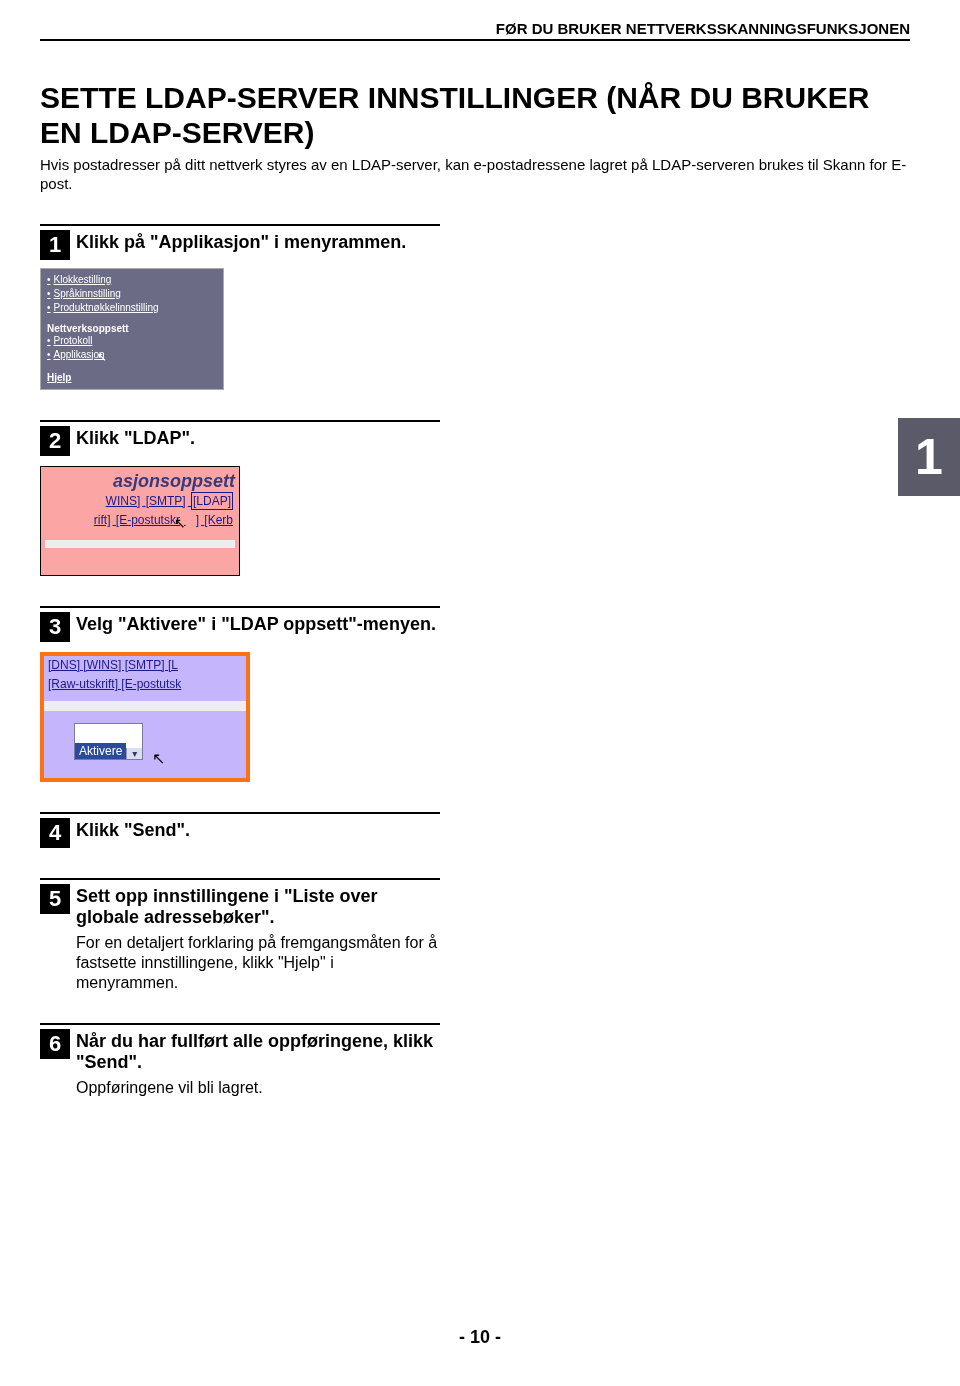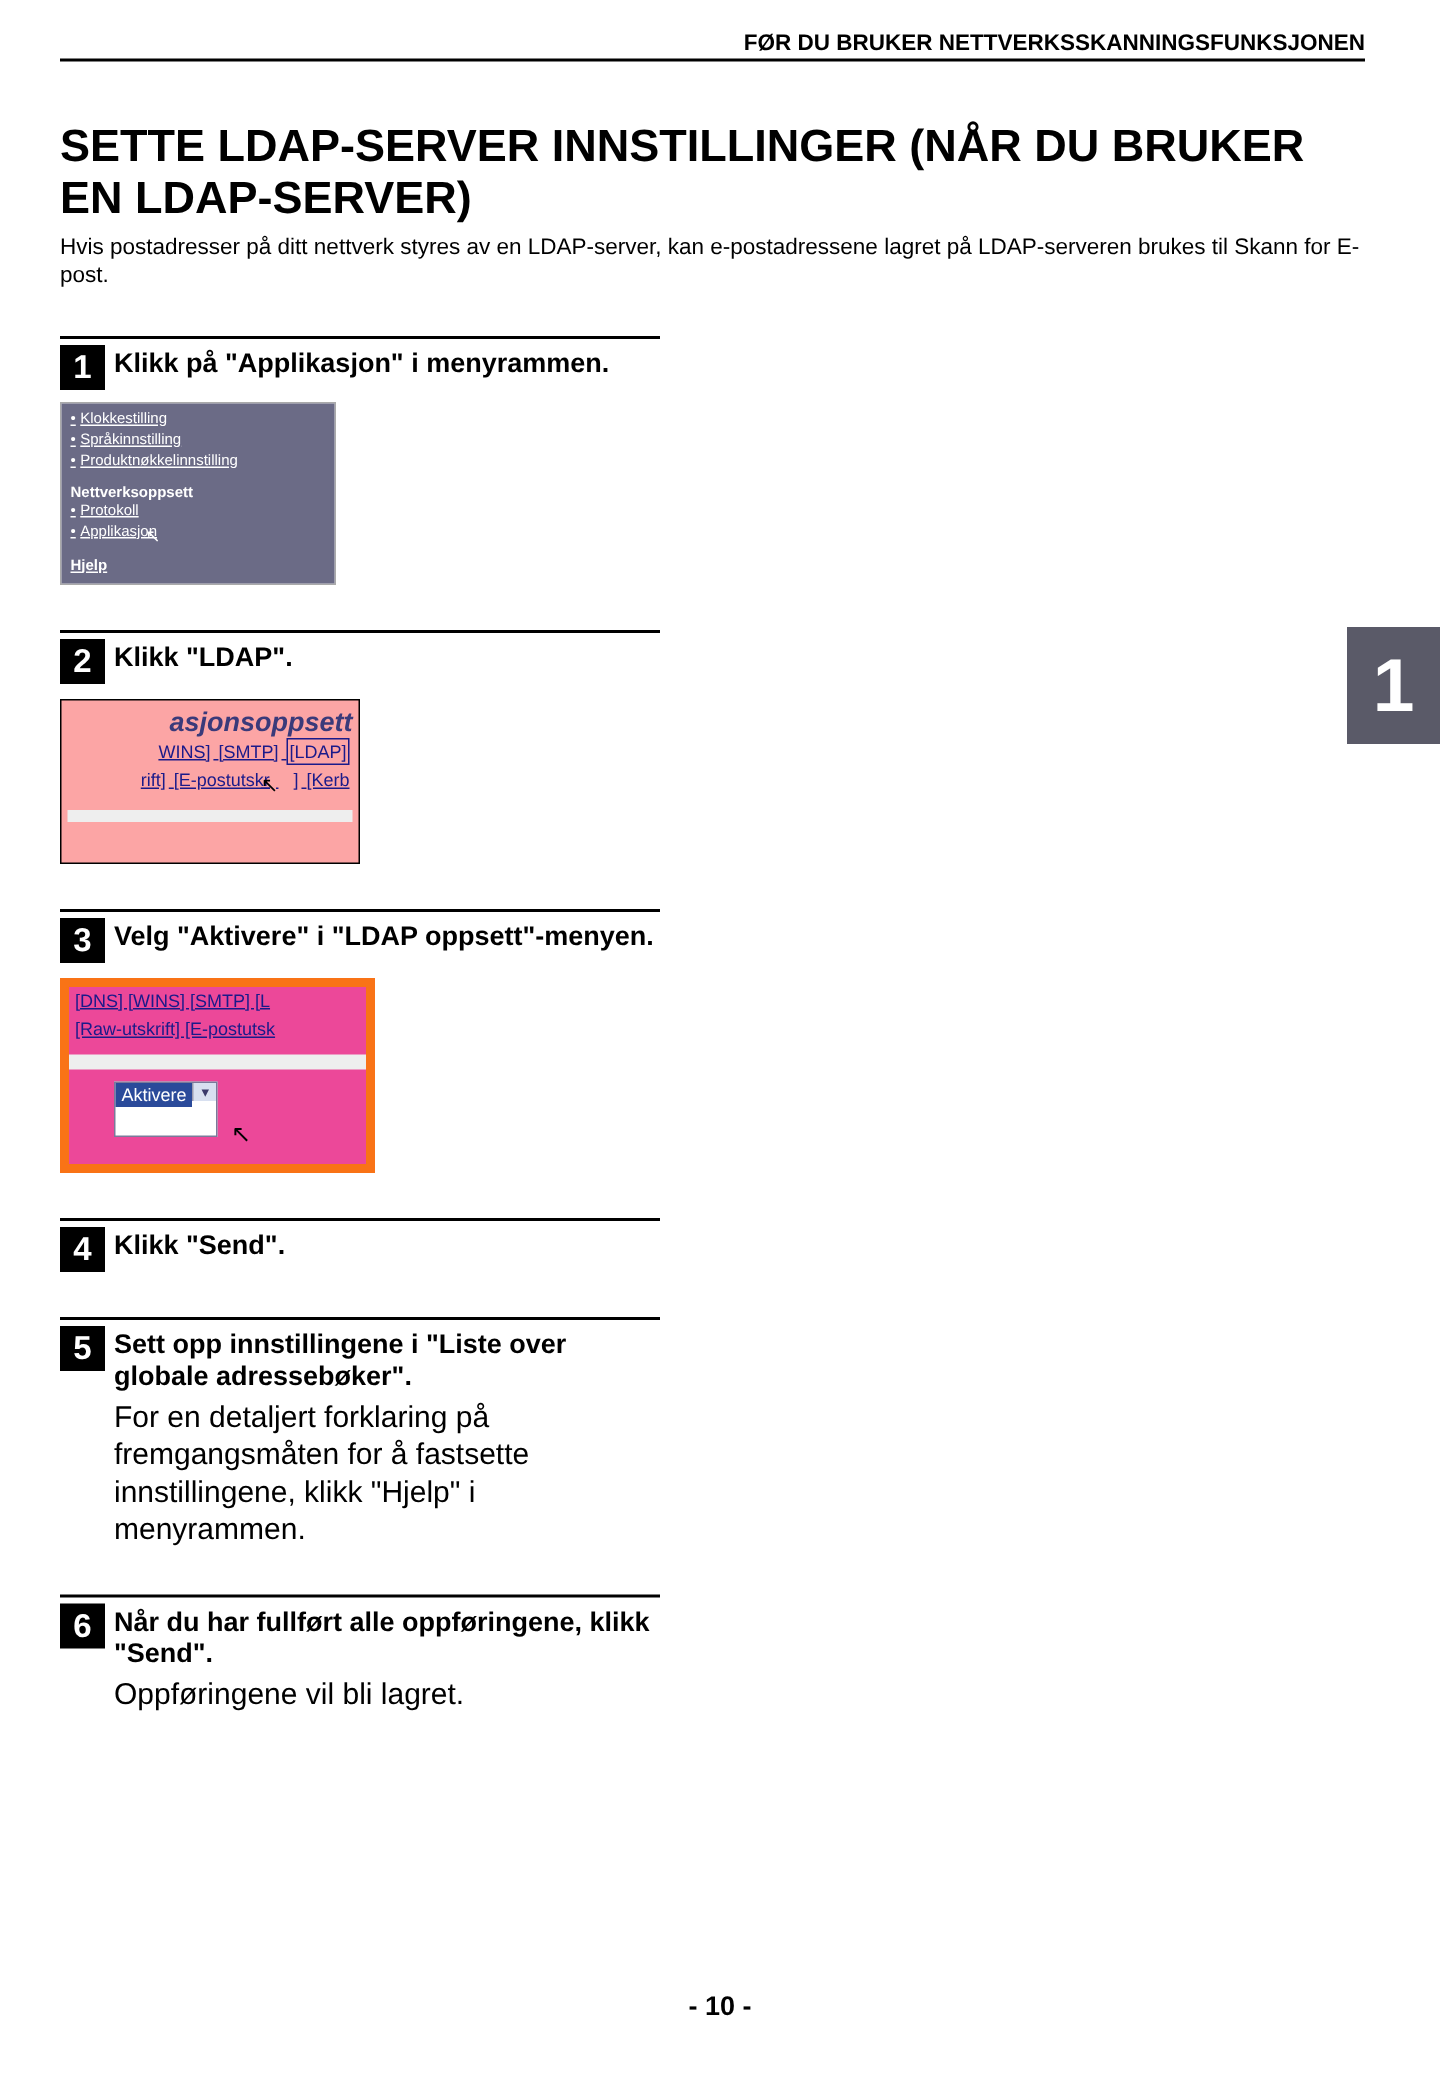--- a/index.html
+++ b/index.html
@@ -59,21 +59,21 @@
     justify-content: center;
     flex-shrink: 0;
   }
   .step-text {
     font-size: 18px;
     font-weight: bold;
     line-height: 1.2;
     padding-top: 2px;
   }
   .step-sub {
-    font-size: 20px;
+    font-size: 16px;
     line-height: 1.25;
     margin-left: 36px;
     margin-top: 4px;
   }
   .chapter-tab {
     position: absolute;
     right: 0;
     top: 418px;
     width: 62px;
     height: 78px;
@@ -129,35 +129,35 @@
   .shot2 .links { color: #1a1a8a; font-size: 12px; text-decoration: underline; line-height: 1.4; }
   .shot2 .links span { margin-right: 2px; }
   .shot2 .ldap-box { border: 1px solid #1a1a8a; padding: 0 1px; text-decoration: none; display:inline-block;}
   .shot2 .cursor2 { position: relative; top: 4px; left: -8px; font-size: 14px; color:#000;}
   .shot2 .grayrow { background:#eee; height:8px; margin-top:10px;}
   
   .shot3 {
     margin-top: 10px;
     width: 210px;
     height: 130px;
-    border: 6px solid #f97316;
-    background: #ec4899;
+    border: 4px solid #f97316;
+    background: #c4b5fd;
     font-size: 12px;
     overflow: hidden;
     position: relative;
   }
   .shot3 .links3 { color:#1a1a8a; text-decoration: underline; padding: 2px 4px; line-height:1.3;}
   .shot3 .gray3 { background:#eee; height:10px; margin-top:6px;}
   .shot3 .dropdown {
     position: absolute;
     left: 30px; bottom: 18px;
     border: 1px solid #7a7a9a;
     background: #fff;
     display: flex;
-    align-items: flex-start;
+    align-items: flex-end;
     height: 37px;
   }
   .shot3 .dropdown .sel {
     background: #2a4a9a;
     color: #fff;
     padding: 1px 4px;
     font-size: 12px;
   }
   .shot3 .dropdown .arrow {
     width: 16px;

